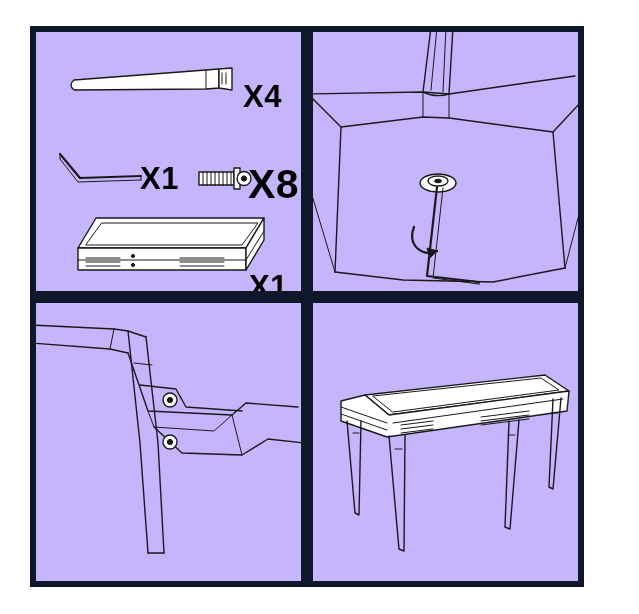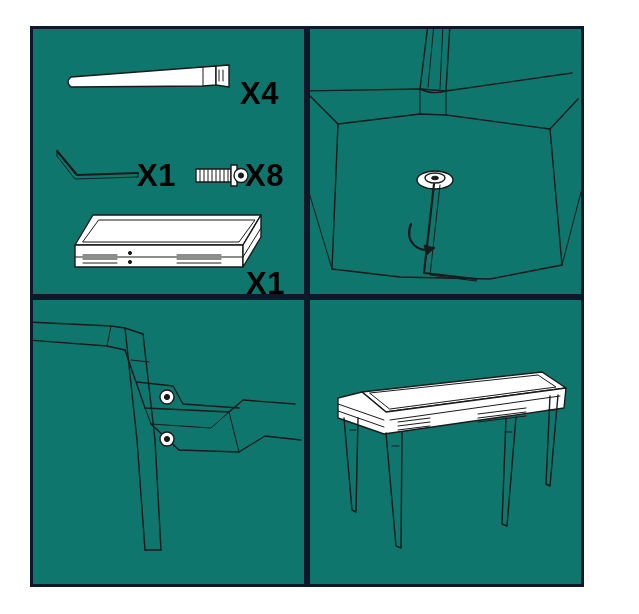--- a/index.html
+++ b/index.html
@@ -14,40 +14,40 @@
     overflow: hidden;
   }
   #sheet {
     position: relative;
     width: 639px;
     height: 614px;
     background: #ffffff;
   }
   .panel {
     position: absolute;
-    border: 3px solid #0f172a;
-    background: #0f766e;
+    border: 6px solid #0f172a;
+    background: #c4b5fd;
     box-sizing: border-box;
     overflow: hidden;
   }
   #panel-parts      { left: 30px;  top: 26px;  width: 277px; height: 271px; }
   #panel-step1      { left: 307px; top: 26px;  width: 277px; height: 271px; }
   #panel-step2      { left: 30px;  top: 297px; width: 277px; height: 290px; }
   #panel-finished   { left: 307px; top: 297px; width: 277px; height: 290px; }
 
   .qty {
     position: absolute;
     font-weight: bold;
     color: #000000;
     letter-spacing: 0.5px;
     user-select: none;
   }
   .qty-legs   { left: 207px; top: 47px;  font-size: 31px; }
   .qty-wrench { left: 104px; top: 129px; font-size: 31px; }
-  .qty-bolt   { left: 212px; top: 129px; font-size: 31px; }
+  .qty-bolt   { left: 212px; top: 129px; font-size: 41px; }
   .qty-top    { left: 213px; top: 237px; font-size: 31px; }
 
   svg { display: block; }
   .ln {
     fill: none;
     stroke: #1a1a1a;
     stroke-width: 1.4;
     stroke-linecap: round;
     stroke-linejoin: round;
   }

